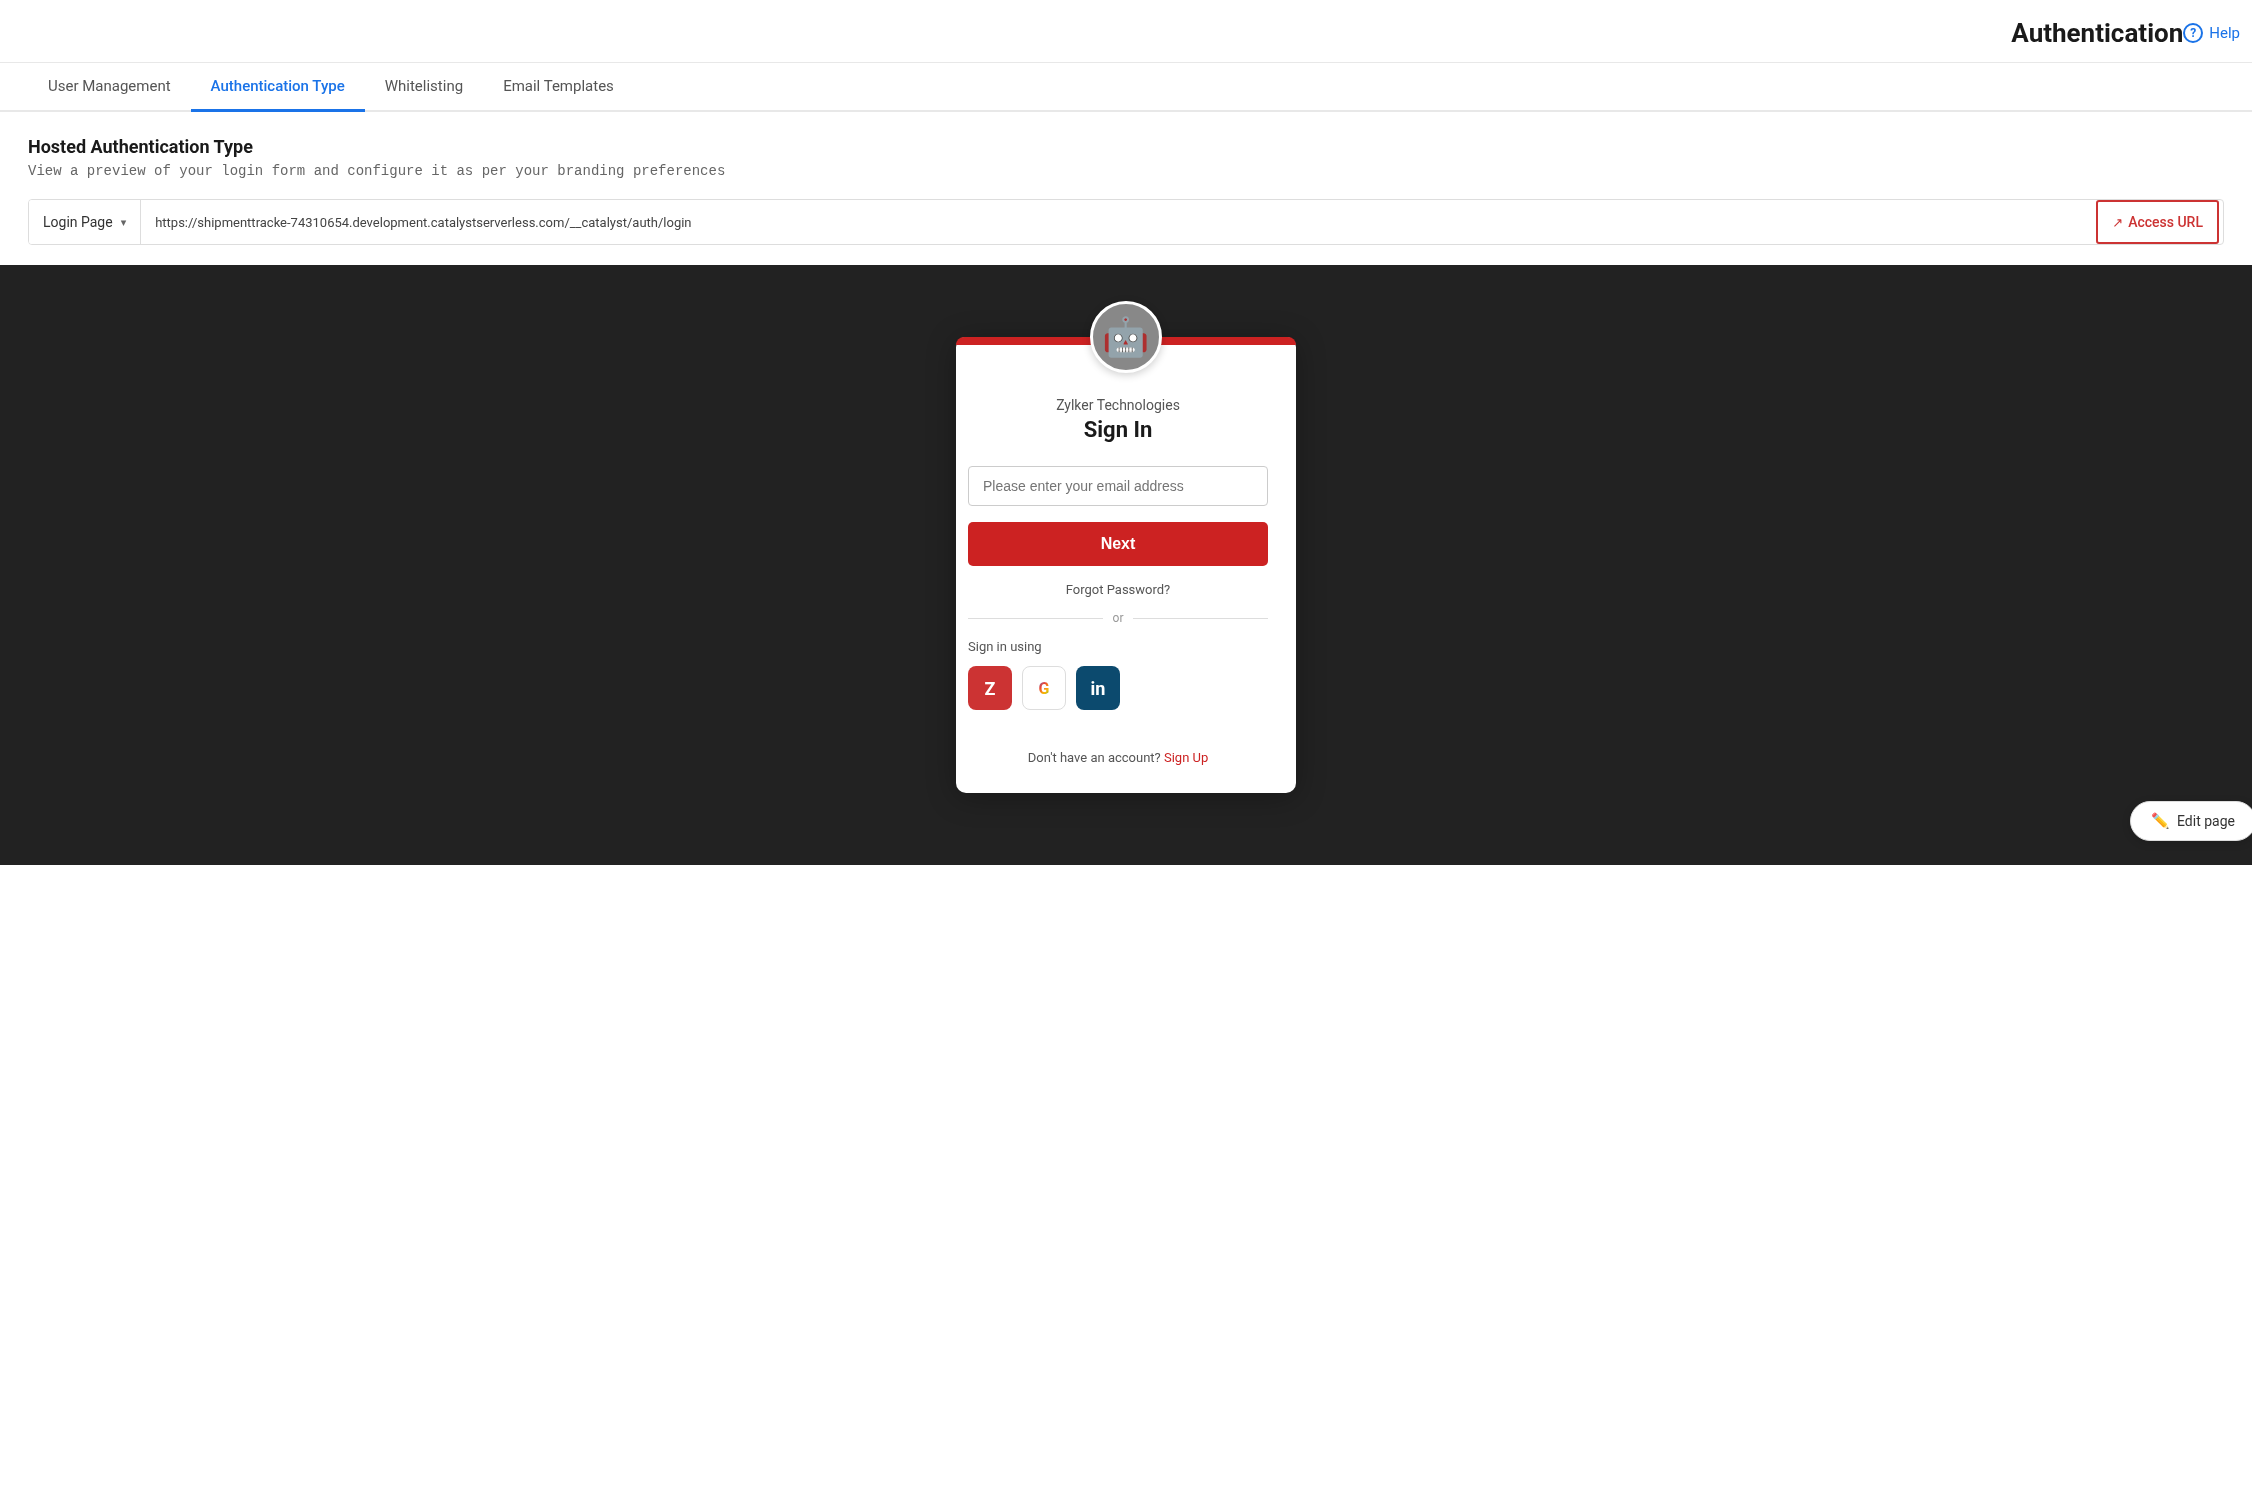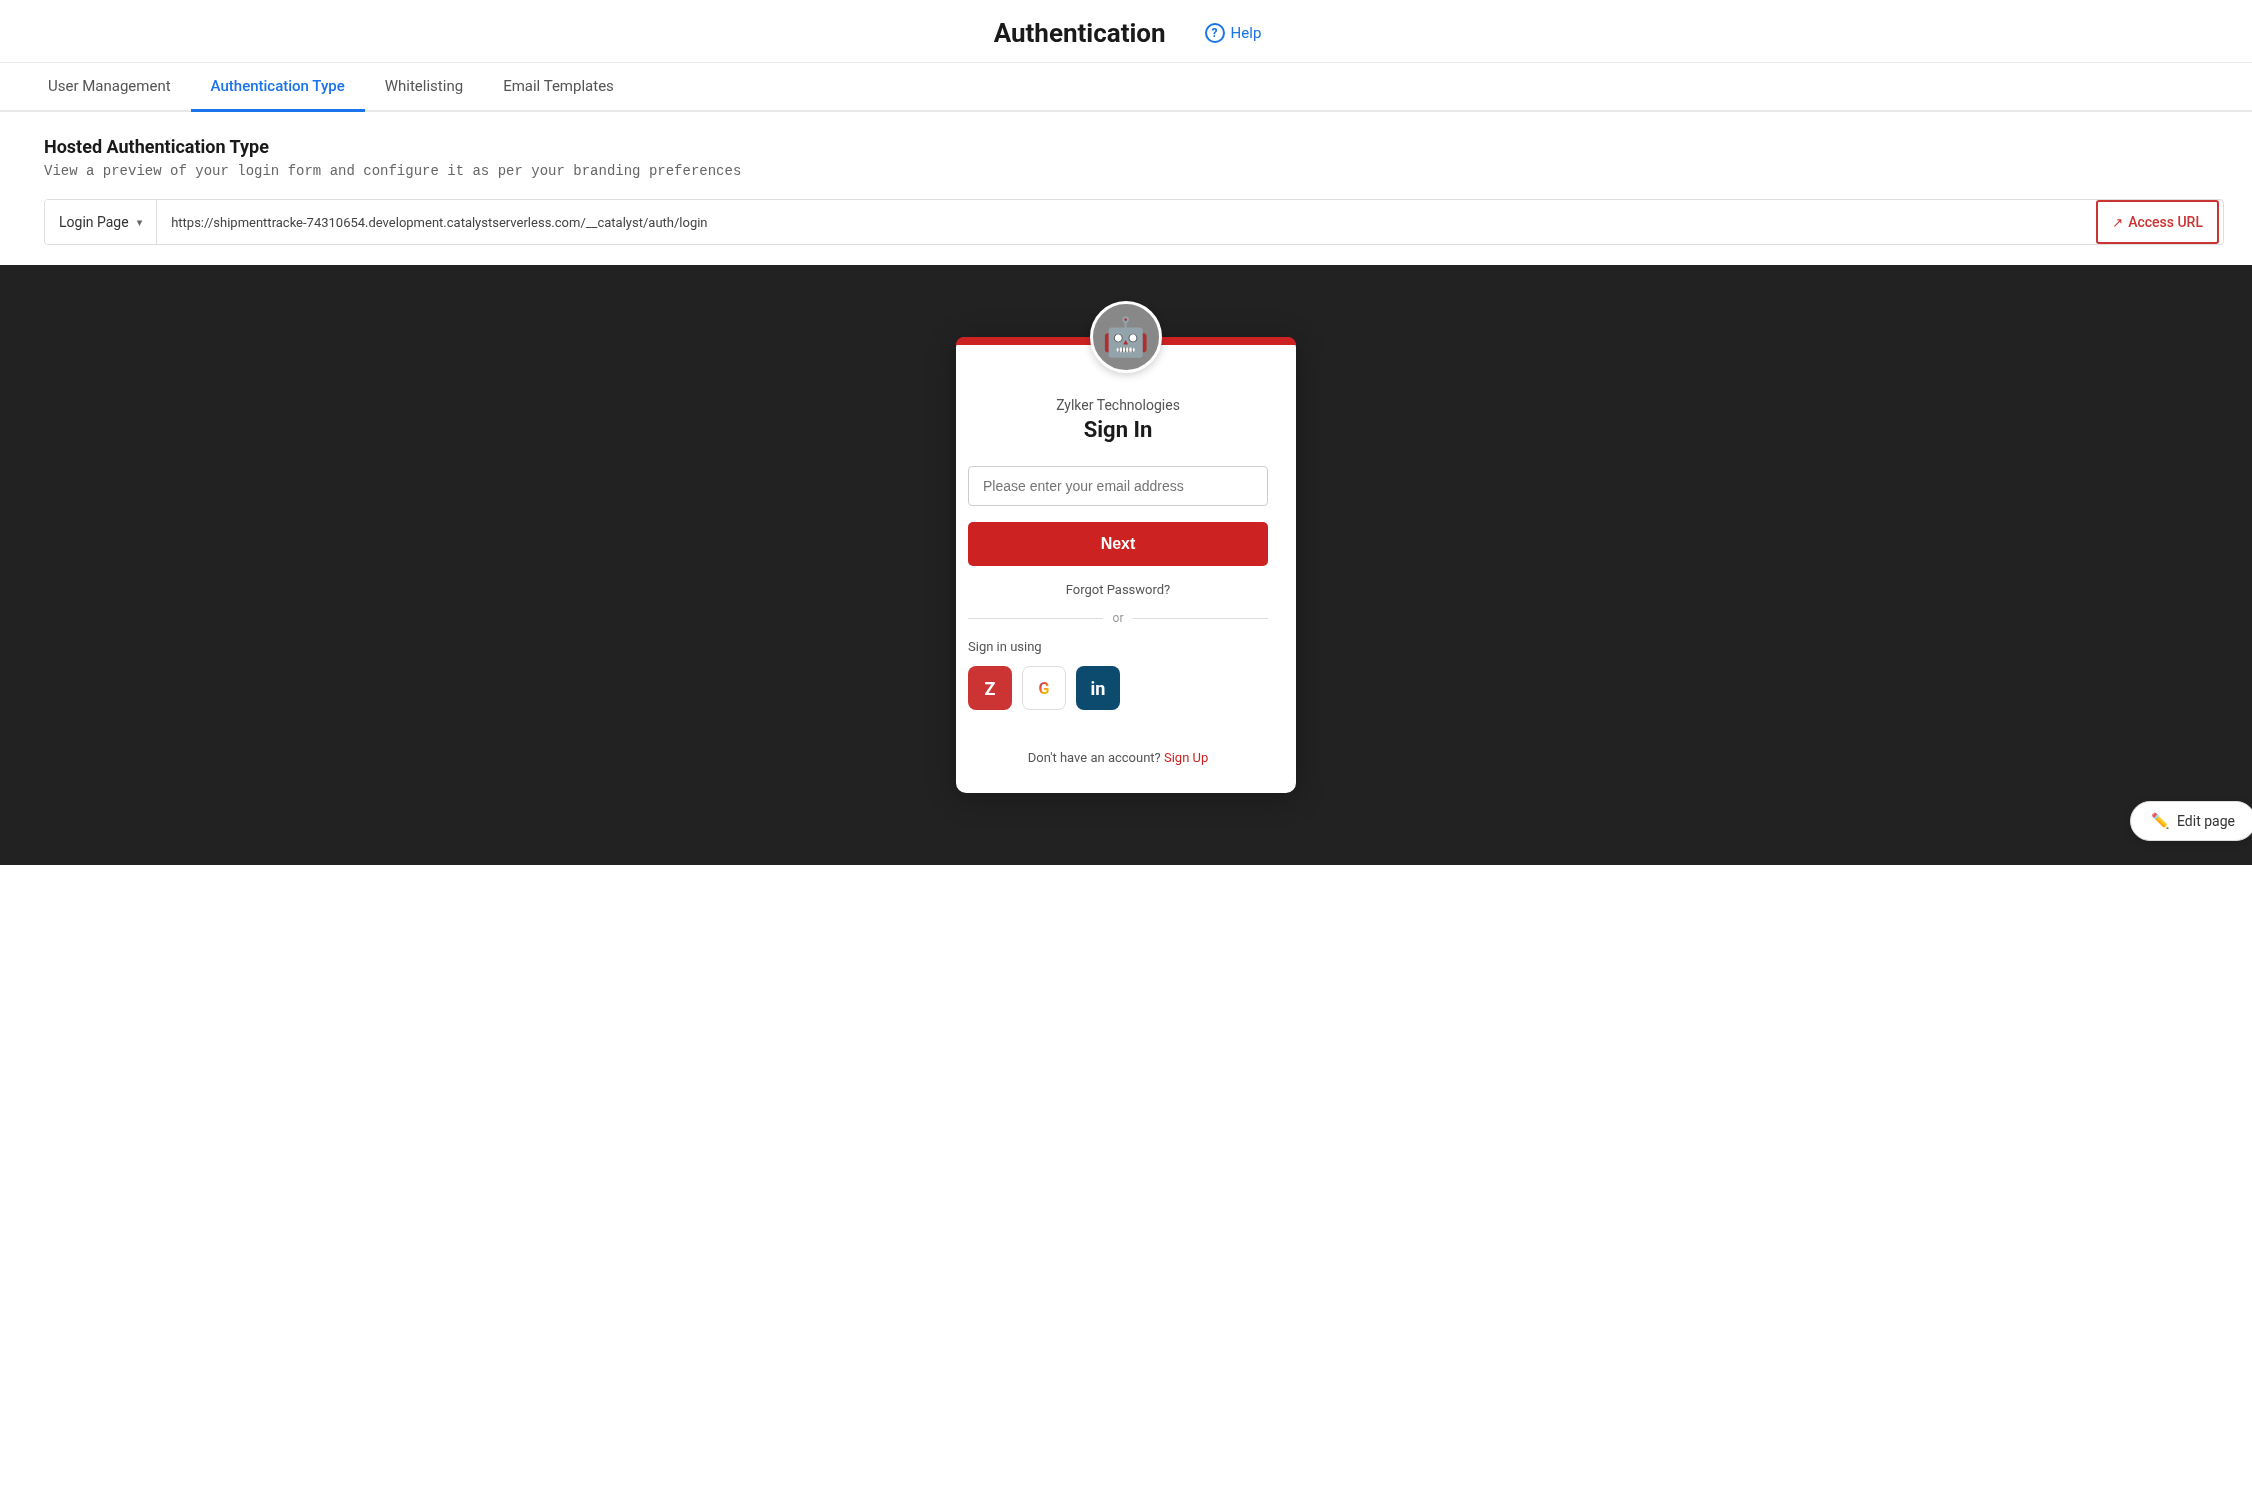--- a/index.html
+++ b/index.html
@@ -5,24 +5,23 @@
     * { box-sizing: border-box; margin: 0; padding: 0; }
     body {
       font-family: -apple-system, BlinkMacSystemFont, 'Segoe UI', Roboto, sans-serif;
       background: #fff;
       color: #333;
       font-size: 14px;
     }
     .top-header {
       display: flex;
       align-items: center;
-      justify-content: center;
-      padding: 18px 25px 14px 28px;
+      justify-content: flex-end;
+      padding: 18px 12px 14px 28px;
       border-bottom: 1px solid #e8e8e8;
-      gap: 39px;
     }
     .page-title {
       font-size: 26px;
       font-weight: 700;
       color: #1a1a1a;
     }
     .help-link {
       display: flex;
       align-items: center;
       gap: 6px;
@@ -58,21 +57,21 @@
       border-bottom: 3px solid transparent;
       margin-bottom: -2px;
       white-space: nowrap;
     }
     .tab-item.active {
       color: #1a73e8;
       border-bottom: 3px solid #1a73e8;
       font-weight: 500;
     }
     .content-area {
-      padding: 24px 28px 0 44px;
+      padding: 24px 28px 0 28px;
     }
     .section-title {
       font-size: 18px;
       font-weight: 700;
       color: #1a1a1a;
       margin-bottom: 6px;
     }
     .section-desc {
       font-size: 14px;
       color: #666;

